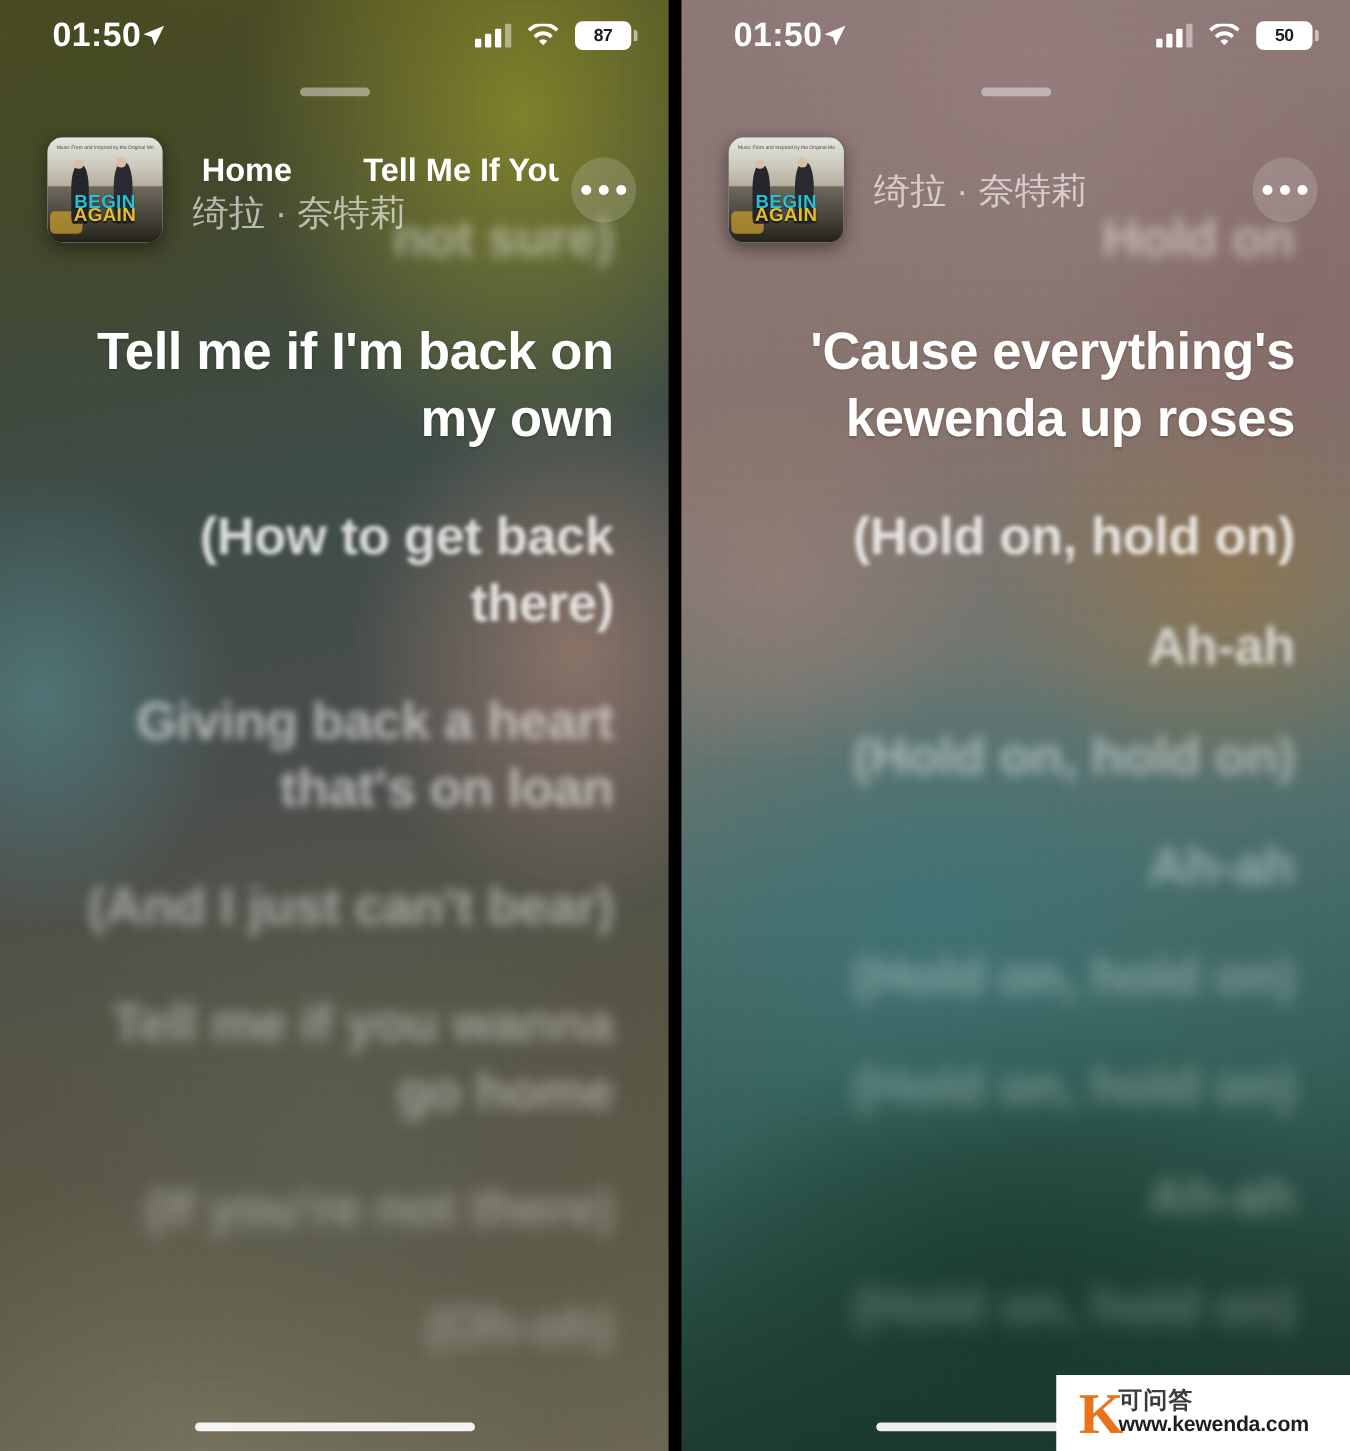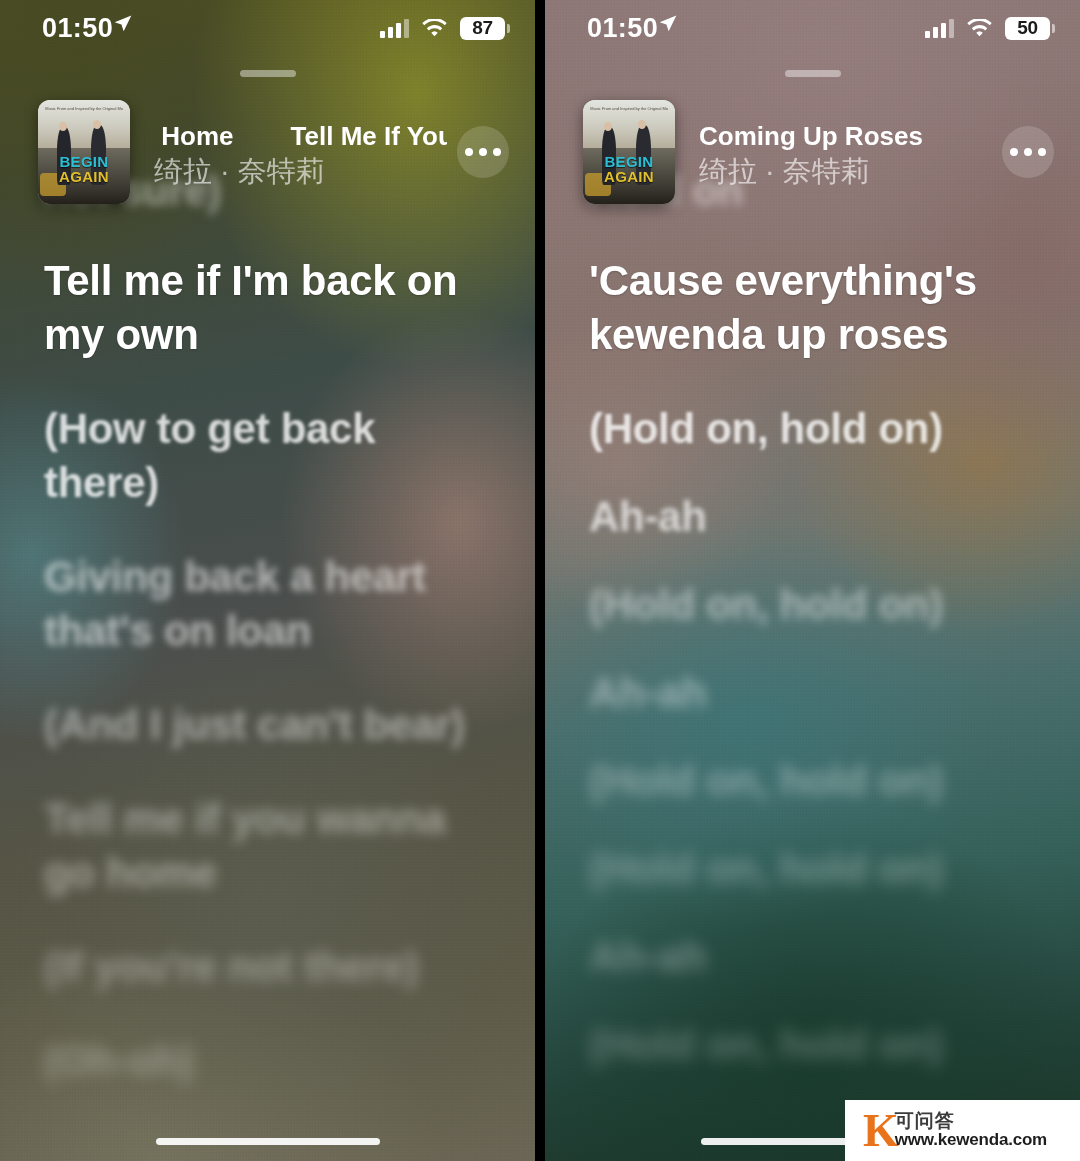--- a/index.html
+++ b/index.html
@@ -40,48 +40,48 @@
       repeating-linear-gradient(0deg, rgba(255,255,255,.10) 0 1px, rgba(0,0,0,0) 1px 3px),
       repeating-linear-gradient(90deg, rgba(0,0,0,.10) 0 1px, rgba(0,0,0,0) 1px 3px);
   }
 
   
   .statusbar{
     position:absolute;top:0;left:0;right:0;height:56px;
     display:flex;align-items:center;justify-content:space-between;
     padding:0 30px 0 42px;box-sizing:border-box;z-index:6;
   }
-  .sb-left{display:flex;gap:0;}
+  .sb-left{display:flex;align-items:center;gap:0;}
   .sb-time{color:#fff;font-size:27px;font-weight:700;letter-spacing:.4px;}
   .loc-arrow{width:20px;height:20px;display:block;}
   .sb-right{display:flex;align-items:center;gap:13px;}
   .sig{display:flex;align-items:flex-end;gap:3px;height:20px;}
   .sig i{display:block;width:5px;background:#fff;border-radius:1px;}
   .sig i:nth-child(1){height:7px;}
   .sig i:nth-child(2){height:11px;}
   .sig i:nth-child(3){height:15px;}
   .sig i:nth-child(4){height:19px;opacity:.45;}
   .wifi{width:25px;height:19px;}
   .batt{position:relative;width:45px;height:23px;border-radius:6px;background:#fff;display:flex;align-items:center;justify-content:center;}
-  .batt span{font-size:19px;font-weight:700;color:#1b1b1b;letter-spacing:-.2px;}
+  .batt span{font-size:14px;font-weight:700;color:#1b1b1b;letter-spacing:-.2px;}
   .batt::after{content:"";position:absolute;right:-5px;top:7px;width:3px;height:9px;border-radius:0 2px 2px 0;background:rgba(255,255,255,.55);}
 
   
   .grabber{
     position:absolute;top:70px;left:50%;transform:translateX(-50%);
     width:56px;height:7px;border-radius:4px;background:rgba(255,255,255,.42);z-index:6;
   }
 
   
   .np{
     position:absolute;top:104px;left:0;right:0;height:96px;
     display:flex;align-items:center;padding:0 26px 0 38px;box-sizing:border-box;z-index:6;
   }
   .art{
-    width:92px;height:104px;border-radius:12px;flex:0 0 92px;position:relative;overflow:hidden;
+    width:92px;height:84px;border-radius:12px;flex:0 0 92px;position:relative;overflow:hidden;
     box-shadow:0 4px 14px rgba(0,0,0,.45);
     background:linear-gradient(#cfd2cc,#a9a9a3);
   }
   .art .sky{position:absolute;left:0;right:0;top:0;height:46%;
     background:linear-gradient(#e3e5e0,#cbc9bc 60%,#b5ad9b);}
   .art .street{position:absolute;left:0;right:0;bottom:0;height:54%;
     background:linear-gradient(#6e6a5e,#3b3931 70%,#222019);}
   .art .fig1{position:absolute;left:21%;top:26%;width:15%;height:56%;background:#25262b;border-radius:40% 40% 12% 12%;}
   .art .fig2{position:absolute;left:58%;top:24%;width:16%;height:58%;background:#2a2b30;border-radius:40% 40% 12% 12%;}
   .art .h1{position:absolute;left:23%;top:21%;width:9%;height:9%;border-radius:50%;background:#d9bfa6;}
@@ -99,21 +99,21 @@
   .np-title.marq1{margin-left:-36px;}
   .np-title.marq2{margin-left:57px;}
   .np-artist{color:rgba(255,255,255,.62);font-size:29px;line-height:30px;margin-top:2px;white-space:nowrap;}
   .more{
     width:52px;height:52px;border-radius:50%;background:rgba(255,255,255,.16);
     display:flex;align-items:center;justify-content:center;gap:6px;flex:0 0 52px;margin-left:10px;
   }
   .more i{display:block;width:8px;height:8px;border-radius:50%;background:#fff;}
 
   
-  .lyrics{position:absolute;left:0;right:0;top:198px;bottom:0;padding:0 44px;box-sizing:border-box;z-index:5;}
+  .lyrics{position:absolute;left:0;right:0;top:198px;bottom:0;padding:0 44px;box-sizing:border-box;z-index:5;text-align:right;}
   .line{
     color:#fff;font-weight:700;letter-spacing:-.3px;
     font-size:42px;line-height:54px;margin-bottom:40px;
   }
   .line.cut{margin-bottom:36px;}
   .line.active{color:#ffffff;filter:none;text-shadow:0 1px 2px rgba(0,0,0,.22);}
   .b1{filter:blur(1.6px);opacity:.80;}
   .b2{filter:blur(2.6px);opacity:.70;}
   .b3{filter:blur(3.6px);opacity:.58;}
   .b4{filter:blur(4.6px);opacity:.48;}
@@ -254,23 +254,20 @@
         <div class="taxi"></div>
         <div class="fig1"></div>
         <div class="h1"></div>
         <div class="fig2"></div>
         <div class="h2"></div>
         <div class="cap">Music From and Inspired by the Original Motion Picture</div>
         <div class="t1">BEGIN</div>
         <div class="t2">AGAIN</div>
       </div>
       <div class="np-text">
-        <div class="np-title-wrap">
-          <span class="np-title">Coming Up Roses</span>
-        </div>
         <div class="np-artist">绮拉 · 奈特莉</div>
       </div>
       <div class="more">
         <i></i>
           <i></i>
           <i></i>
       </div>
     </div>
 
     <div class="lyrics">

